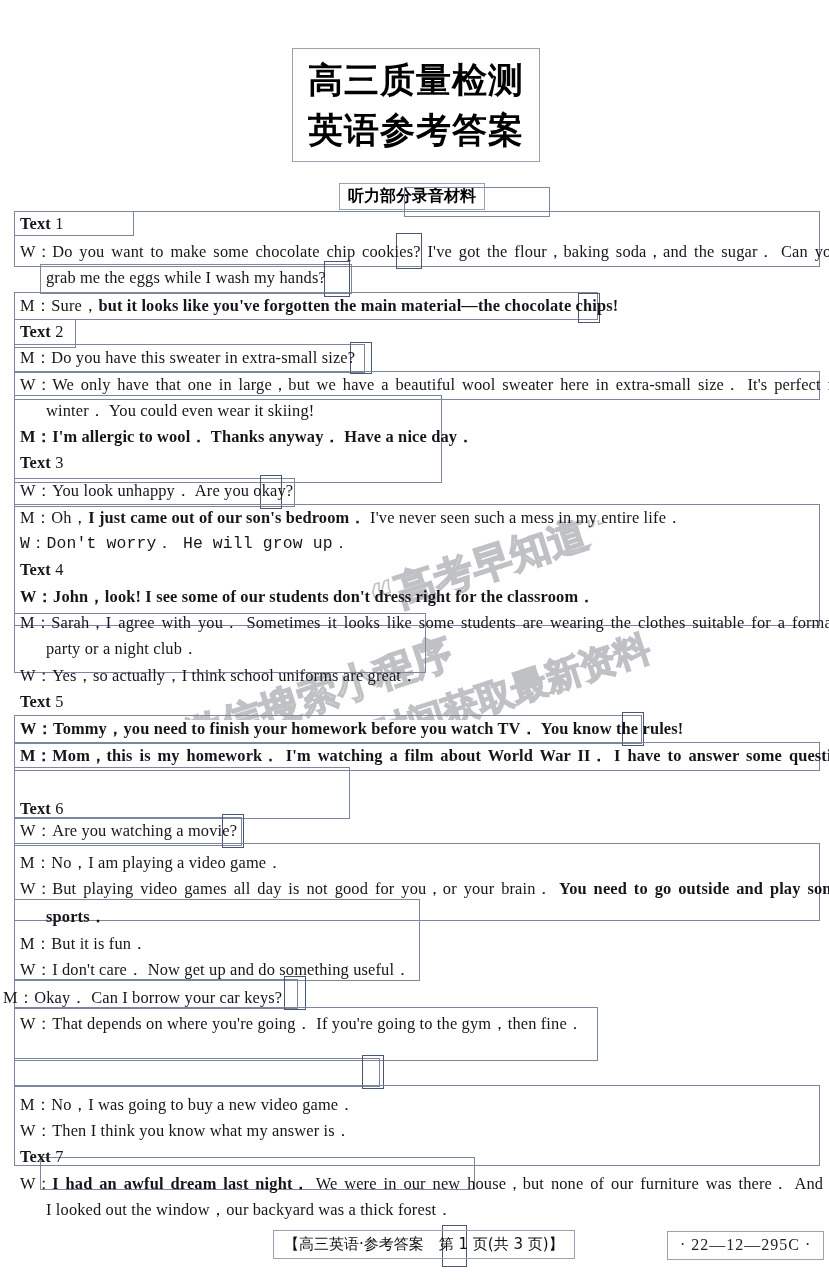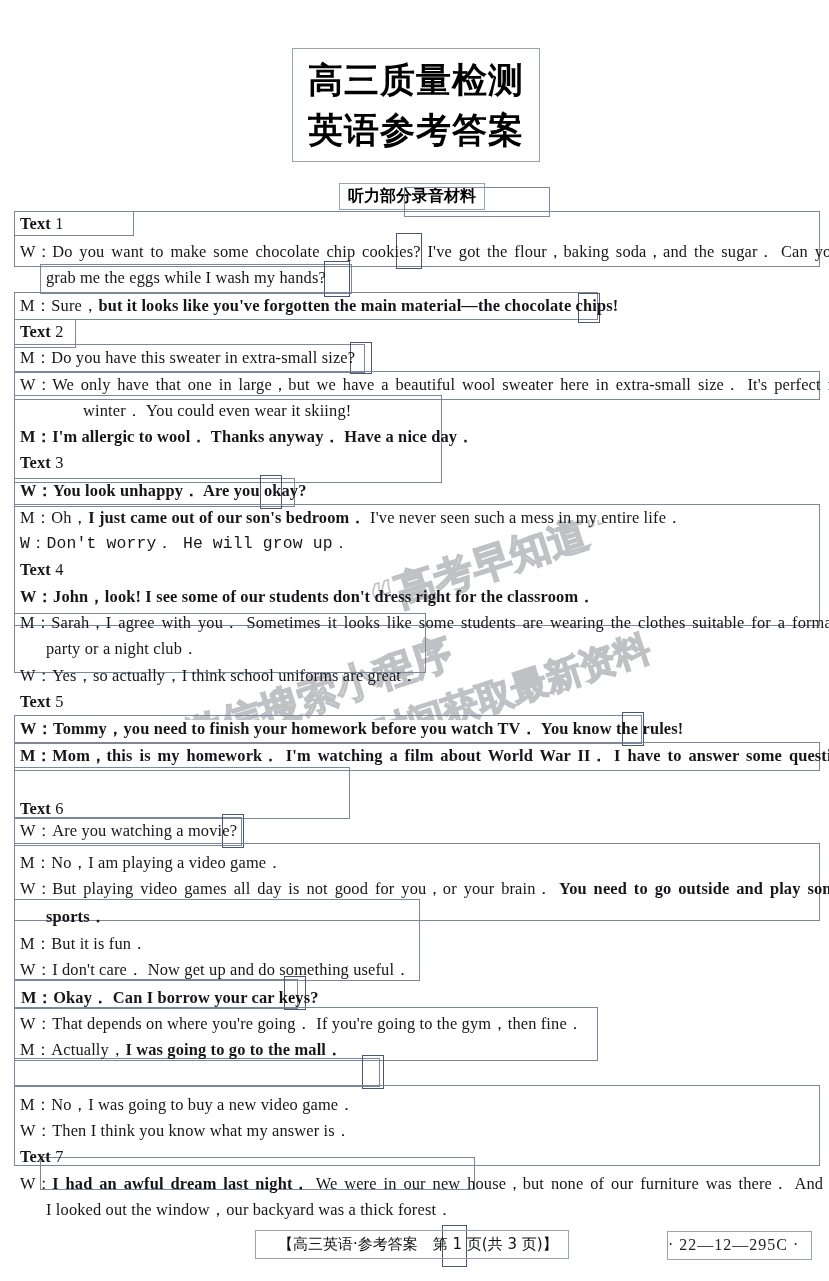--- a/index.html
+++ b/index.html
@@ -95,38 +95,38 @@
     width: 560px;
     height: 200px;
     pointer-events: none;
     opacity: 0.55;
   }
   #watermark svg { display: block; }
 
   
   #footer-center {
     position: absolute;
-    left: 255px;
+    left: 273px;
     top: 1230px;
     border: 1px solid #9aa2b1;
     box-sizing: border-box;
-    padding: 3px 10px 4px 22px;
+    padding: 3px 10px 4px 10px;
     font-family: "DejaVu Sans", "Liberation Sans", sans-serif;
     font-size: 15px;
     line-height: 20px;
     white-space: nowrap;
     color: #111;
   }
   #footer-code {
     position: absolute;
     left: 667px;
     top: 1231px;
     border: 1px solid #9aa2b1;
     box-sizing: border-box;
-    padding: 3px 12px 4px 0;
+    padding: 3px 12px 4px 12px;
     font-family: "Liberation Serif", "DejaVu Serif", serif;
     font-size: 16px;
     line-height: 20px;
     white-space: nowrap;
     letter-spacing: 1px;
     color: #222;
   }
   #page-num-box {
     position: absolute;
     left: 442px;
@@ -210,26 +210,26 @@
 
   <div class="ln wide" style="left:20px; top:33px;">W：Do you want to make some chocolate chip cookies? I've got the flour，baking soda，and the sugar． Can you</div>
   <div class="ln" style="left:46px; top:59px;">grab me the eggs while I wash my hands?</div>
 
   <div class="ln" style="left:20px; top:87px;">M：Sure，<span class="bold">but it looks like you've forgotten the main material—the chocolate chips!</span></div>
 
   <div class="ln hd" style="left:20px; top:113px;">Text <span class="num">2</span></div>
 
   <div class="ln" style="left:20px; top:139px;">M：Do you have this sweater in extra-small size?</div>
   <div class="ln wide" style="left:20px; top:166px;">W：We only have that one in large，but we have a beautiful wool sweater here in extra-small size． It's perfect for</div>
-  <div class="ln" style="left:46px; top:192px;margin-left:37px;">winter． You could even wear it skiing!</div>
+  <div class="ln" style="left:46px; top:192px;">winter． You could even wear it skiing!</div>
   <div class="ln b" style="left:20px; top:218px;">M：I'm allergic to wool． Thanks anyway． Have a nice day．</div>
 
   <div class="ln hd" style="left:20px; top:244px;">Text <span class="num">3</span></div>
 
-  <div class="ln" style="left:20px; top:272px;font-weight:bold;">W：You look unhappy． Are you okay?</div>
+  <div class="ln" style="left:20px; top:272px;">W：You look unhappy． Are you okay?</div>
   <div class="ln" style="left:20px; top:299px;">M：Oh，<span class="bold">I just came out of our son's bedroom．</span> I've never seen such a mess in my entire life．</div>
   <div class="ln" style="left:20px; top:325px;font-family:Liberation Mono, monospace;">W：Don't worry． He will grow up．</div>
 
   <div class="ln hd" style="left:20px; top:351px;">Text <span class="num">4</span></div>
 
   <div class="ln b" style="left:20px; top:378px;">W：John，look! I see some of our students don't dress right for the classroom．</div>
   <div class="ln wide" style="left:20px; top:404px;">M：Sarah，I agree with you． Sometimes it looks like some students are wearing the clothes suitable for a formal</div>
   <div class="ln" style="left:46px; top:430px;">party or a night club．</div>
   <div class="ln" style="left:20px; top:457px;">W：Yes，so actually，I think school uniforms are great．</div>
 
@@ -239,23 +239,22 @@
   <div class="ln b wide" style="left:20px; top:537px;">M：Mom，this is my homework． I'm watching a film about World War II． I have to answer some questions and</div>
 
   <div class="ln hd" style="left:20px; top:590px;">Text <span class="num">6</span></div>
 
   <div class="ln" style="left:20px; top:612px;">W：Are you watching a movie?</div>
   <div class="ln" style="left:20px; top:644px;">M：No，I am playing a video game．</div>
   <div class="ln wide" style="left:20px; top:670px;">W：But playing video games all day is not good for you，or your brain． <span class="bold">You need to go outside and play some</span></div>
   <div class="ln b" style="left:46px; top:698px;">sports．</div>
   <div class="ln" style="left:20px; top:725px;">M：But it is fun．</div>
   <div class="ln" style="left:20px; top:751px;">W：I don't care． Now get up and do something useful．</div>
-  <div class="ln" style="left:21px; top:779px;font-weight:bold;">M：Okay． Can I borrow your car keys?</div>
+  <div class="ln" style="left:3px; top:779px;">M：Okay． Can I borrow your car keys?</div>
   <div class="ln" style="left:20px; top:805px;">W：That depends on where you're going． If you're going to the gym，then fine．</div>
-  <div class="ln" style="left:20px; top:831px;">M：Actually，<span class="bold">I was going to go to the mall．</span></div>
   <div class="ln" style="left:20px; top:886px;">M：No，I was going to buy a new video game．</div>
   <div class="ln" style="left:20px; top:912px;">W：Then I think you know what my answer is．</div>
 
   <div class="ln hd" style="left:20px; top:938px;">Text <span class="num">7</span></div>
 
   <div class="ln wide" style="left:20px; top:965px;">W：<span class="bold">I had an awful dream last night．</span> We were in our new house，but none of our furniture was there． And when</div>
   <div class="ln" style="left:46px; top:991px;">I looked out the window，our backyard was a thick forest．</div>
 </div>
 
 <div id="page-num-box"></div>

